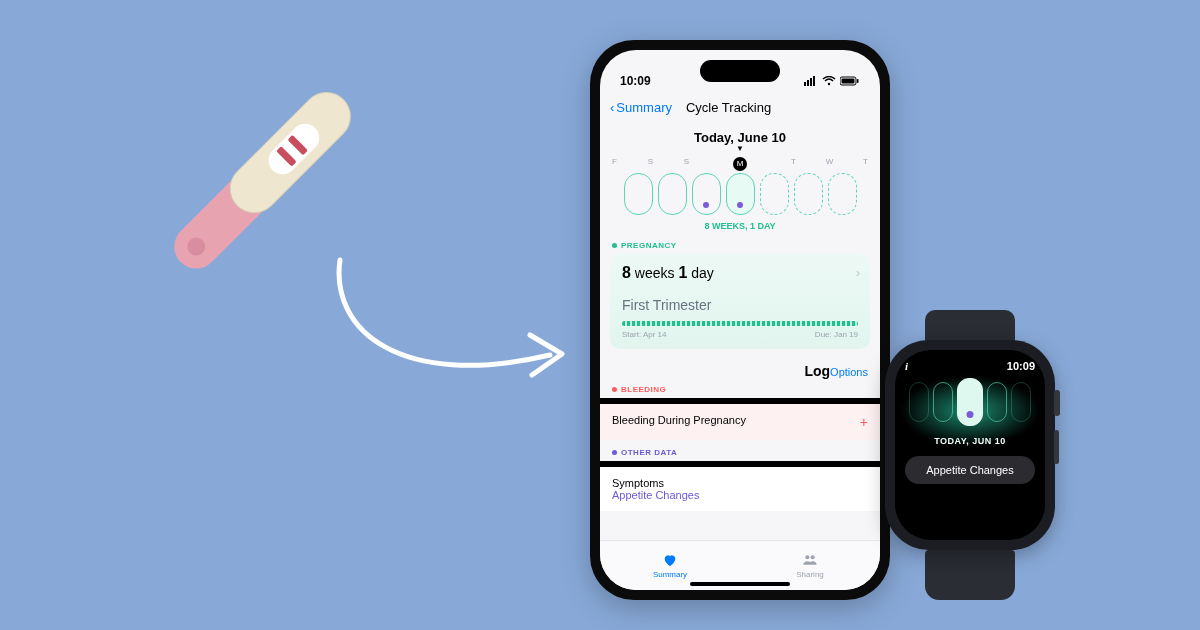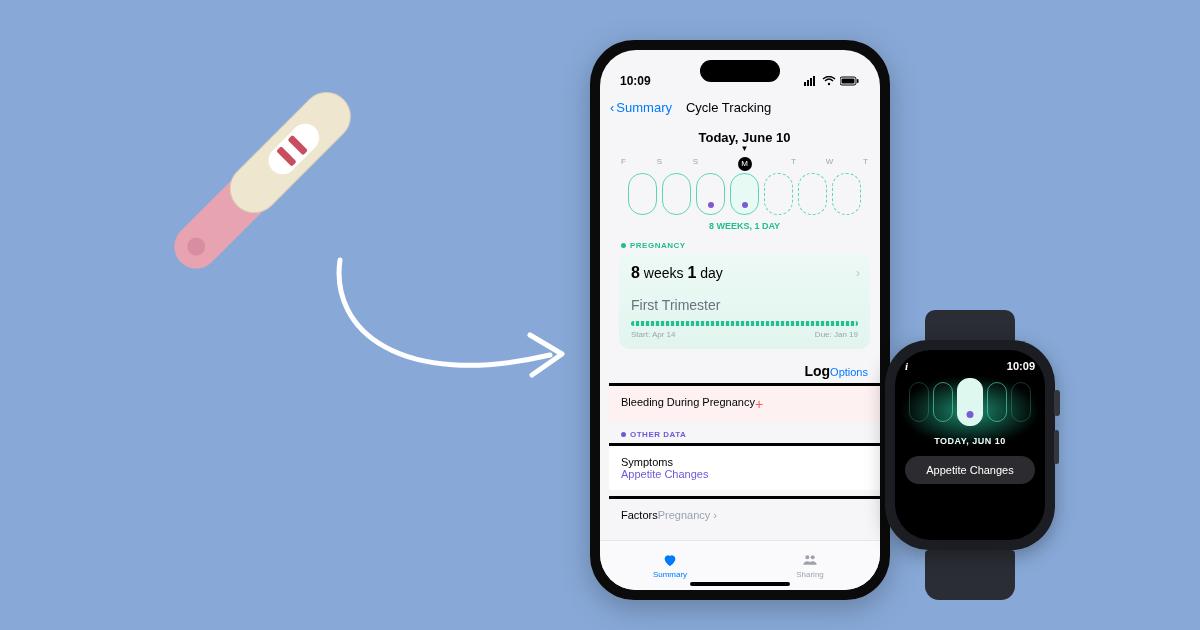--- a/index.html
+++ b/index.html
@@ -76,21 +76,21 @@
   .nav-bar {
     height: 34px;
     display: flex;
     align-items: center;
     padding: 0 10px;
     font-size: 13px;
     background:#f6f6f8;
   }
   .nav-back { color:#007aff; display:flex; align-items:center; gap:2px; }
   .nav-title { font-weight:400; margin-left: 14px; }
-  .content { flex:1; overflow:hidden; font-size:11px;padding-left:9px; }
+  .content { flex:1; overflow:hidden; font-size:11px; }
   .date-head { text-align:center; font-weight:700; font-size:13px; margin-top:6px; }
   .triangle { text-align:center; font-size:8px; margin-top:-1px;}
   .days-row { display:flex; justify-content:center; gap:7px; font-size:8px; color:#9ca3af; margin-top:4px; text-align:center;}
   .days-row span{ width:29px; display:inline-block;}
   .pills-row { display:flex; justify-content:center; gap:5px; margin-top:2px; padding:0 6px;}
   .pill {
     width: 29px; height: 42px; border-radius: 14px;
     border: 1.5px dashed #5bd6b8; position:relative;
   }
   .pill.solid { border-style: solid; }
@@ -108,21 +108,21 @@
   .preg-main b{ font-size:16px;}
   .preg-sub { color:#6b7280; font-size:14px; margin-top:15px;}
   .prog-bar { height:5px; background:repeating-linear-gradient(90deg,#1fbf8f 0 3px,#c9ede1 3px 5px); border-radius:3px; margin-top:8px;}
   .preg-dates { display:flex; justify-content:space-between; color:#9ca3af; font-size:8px; margin-top:4px;text-align:center;}
   .chev { position:absolute; right:10px; top:12px; color:#c0c4cc; font-size:12px;}
   .log-head { display:flex; justify-content:flex-end; padding:14px 12px 4px; align-items:baseline;}
   .log-head h3{ font-size:14px; font-weight:700;}
   .log-head a{ color:#007aff; font-size:11px;}
   .row-item {
     background:#fdf1f2; margin:0; padding:10px 12px;
-    display:flex; justify-content:flex-start; font-size:11px; border-top:3px solid #000000;
+    display:flex; justify-content:space-between; font-size:11px; border-top:6px solid #000000;
   }
   .row-item.white{ background:#fff;flex-direction:column;}
   .row-item.fact{ background:#f6f6f8;}
   .plus { color:#ff5b5b; font-size:14px; font-weight:300;}
   .appetite { color:#6b5bd6; font-size:11px;}
   .tab-bar {
     height:50px; border-top:1px solid #e5e7eb; display:flex; background:#fafafc;
   }
   .tab { flex:1; display:flex; flex-direction:column; align-items:center; justify-content:center; font-size:8px; color:#9ca3af; gap:2px;}
   .tab.active{ color:#007aff;}
@@ -287,36 +287,36 @@
           <span>Due: Jan 19</span>
         </div>
         <span class="chev">›</span>
       </div>
 
       <div class="log-head">
         <h3>Log</h3>
         <a>Options</a>
       </div>
 
+      <div class="sec-label" style="padding-top:2px">
+        <span class="dot" style="background:#ff5b5b"></span>
+        <span style="color:#ff5b5b">BLEEDING</span>
+      </div>
       <div class="row-item">
         <span>Bleeding During Pregnancy</span>
         <span class="plus">+</span>
       </div>
 
       <div class="sec-label" style="padding-top:8px">
         <span class="dot" style="background:#6b5bd6"></span>
         <span style="color:#6b5bd6">OTHER DATA</span>
       </div>
       <div class="row-item white">
         <span>Symptoms</span>
         <span class="appetite">Appetite Changes</span>
-      </div>
-      <div class="row-item fact" style="margin-top:6px">
-        <span>Factors</span>
-        <span style="color:#9ca3af"><span>Pregnancy</span> ›</span>
       </div>
     </div>
 
     <div class="tab-bar">
       <div class="tab active">
         <svg viewBox="0 0 24 24">
             <path fill="currentColor" d="M12 21s-8-5-8-11a5 5 0 0 1 8-4 5 5 0 0 1 8 4c0 6-8 11-8 11z"></path>
           </svg>
         <span>Summary</span>
       </div>

